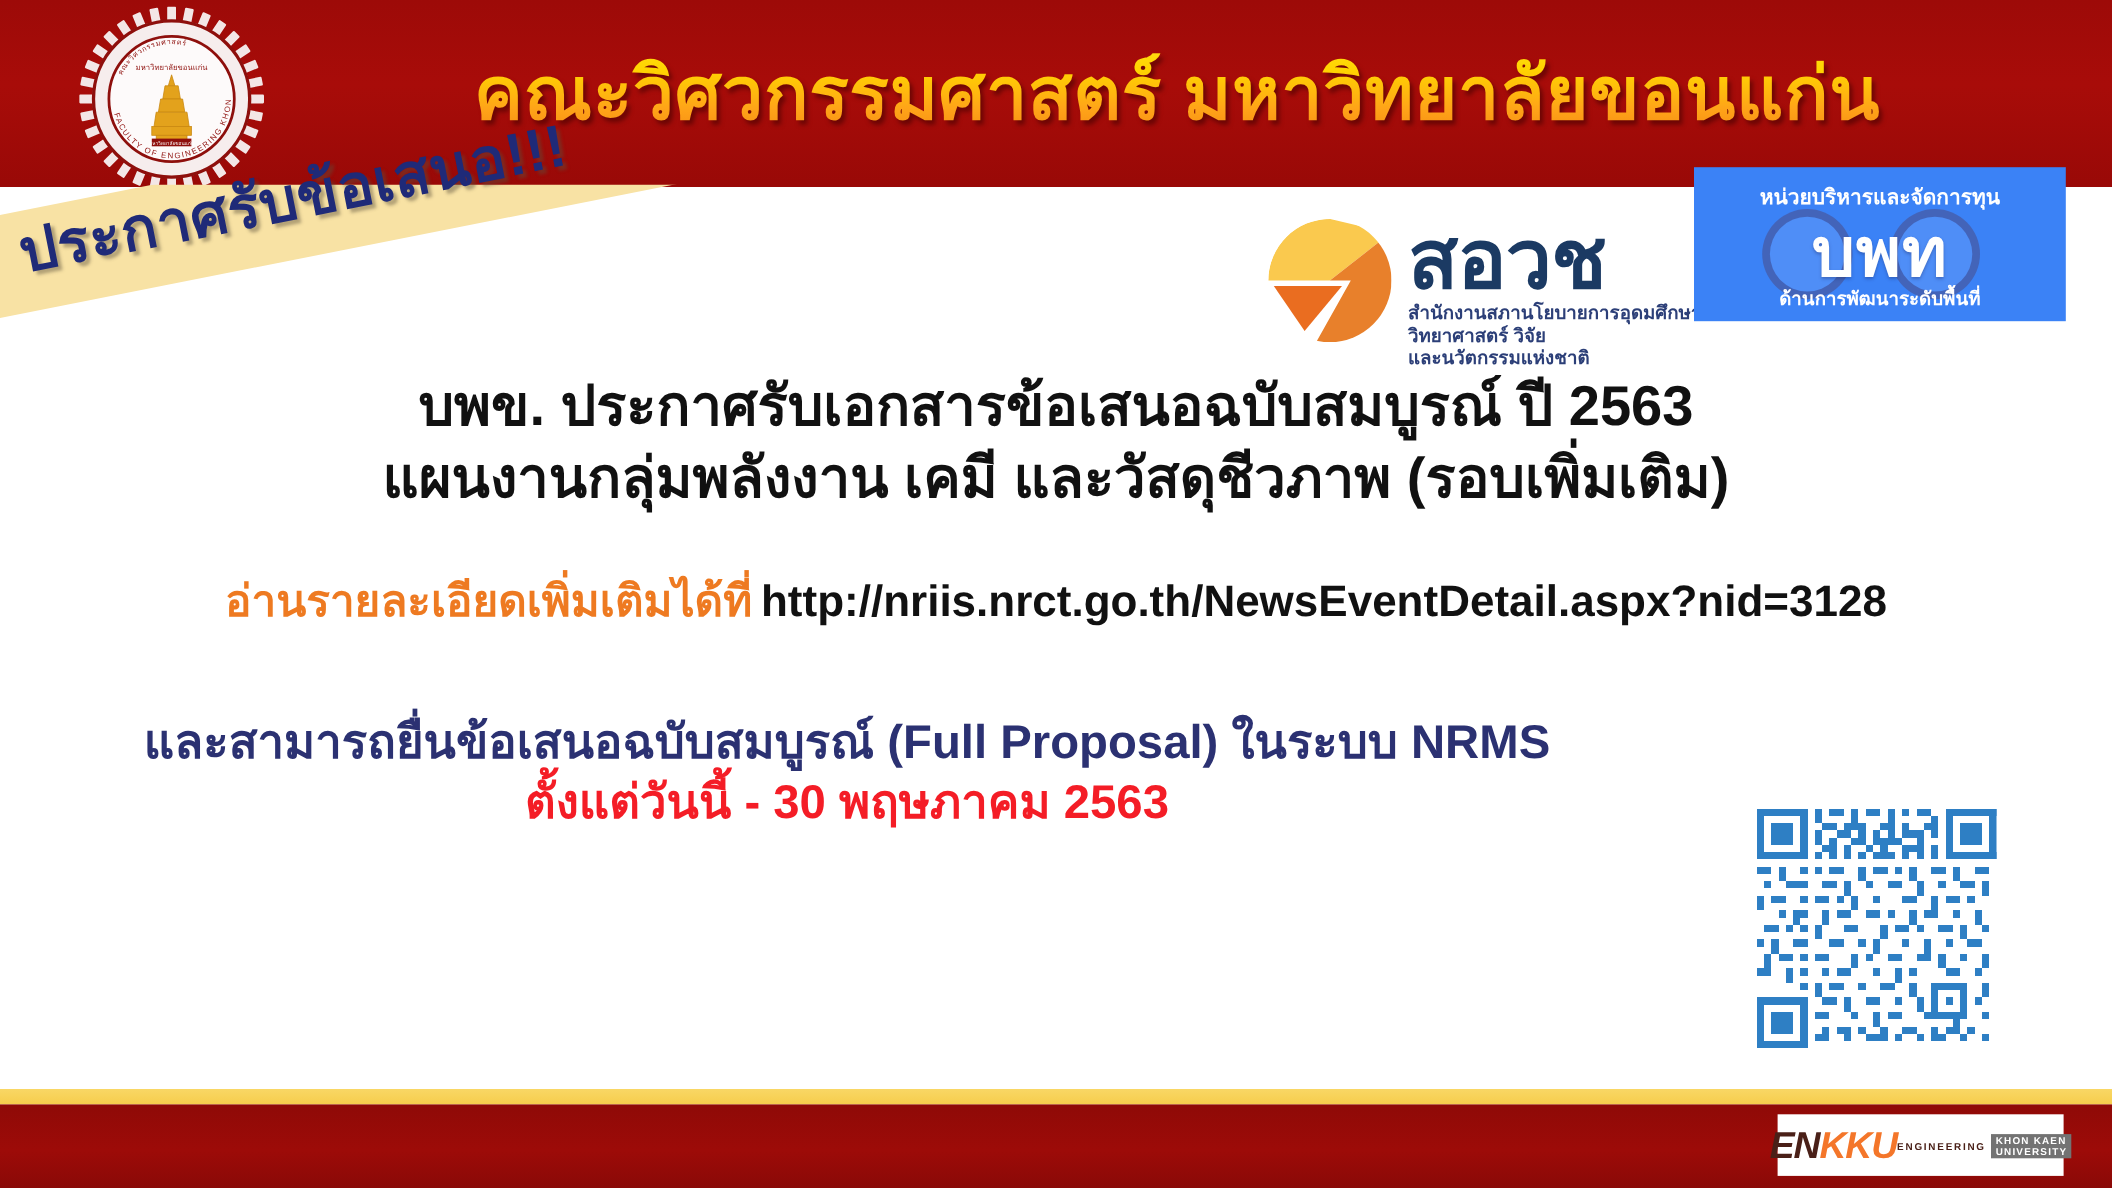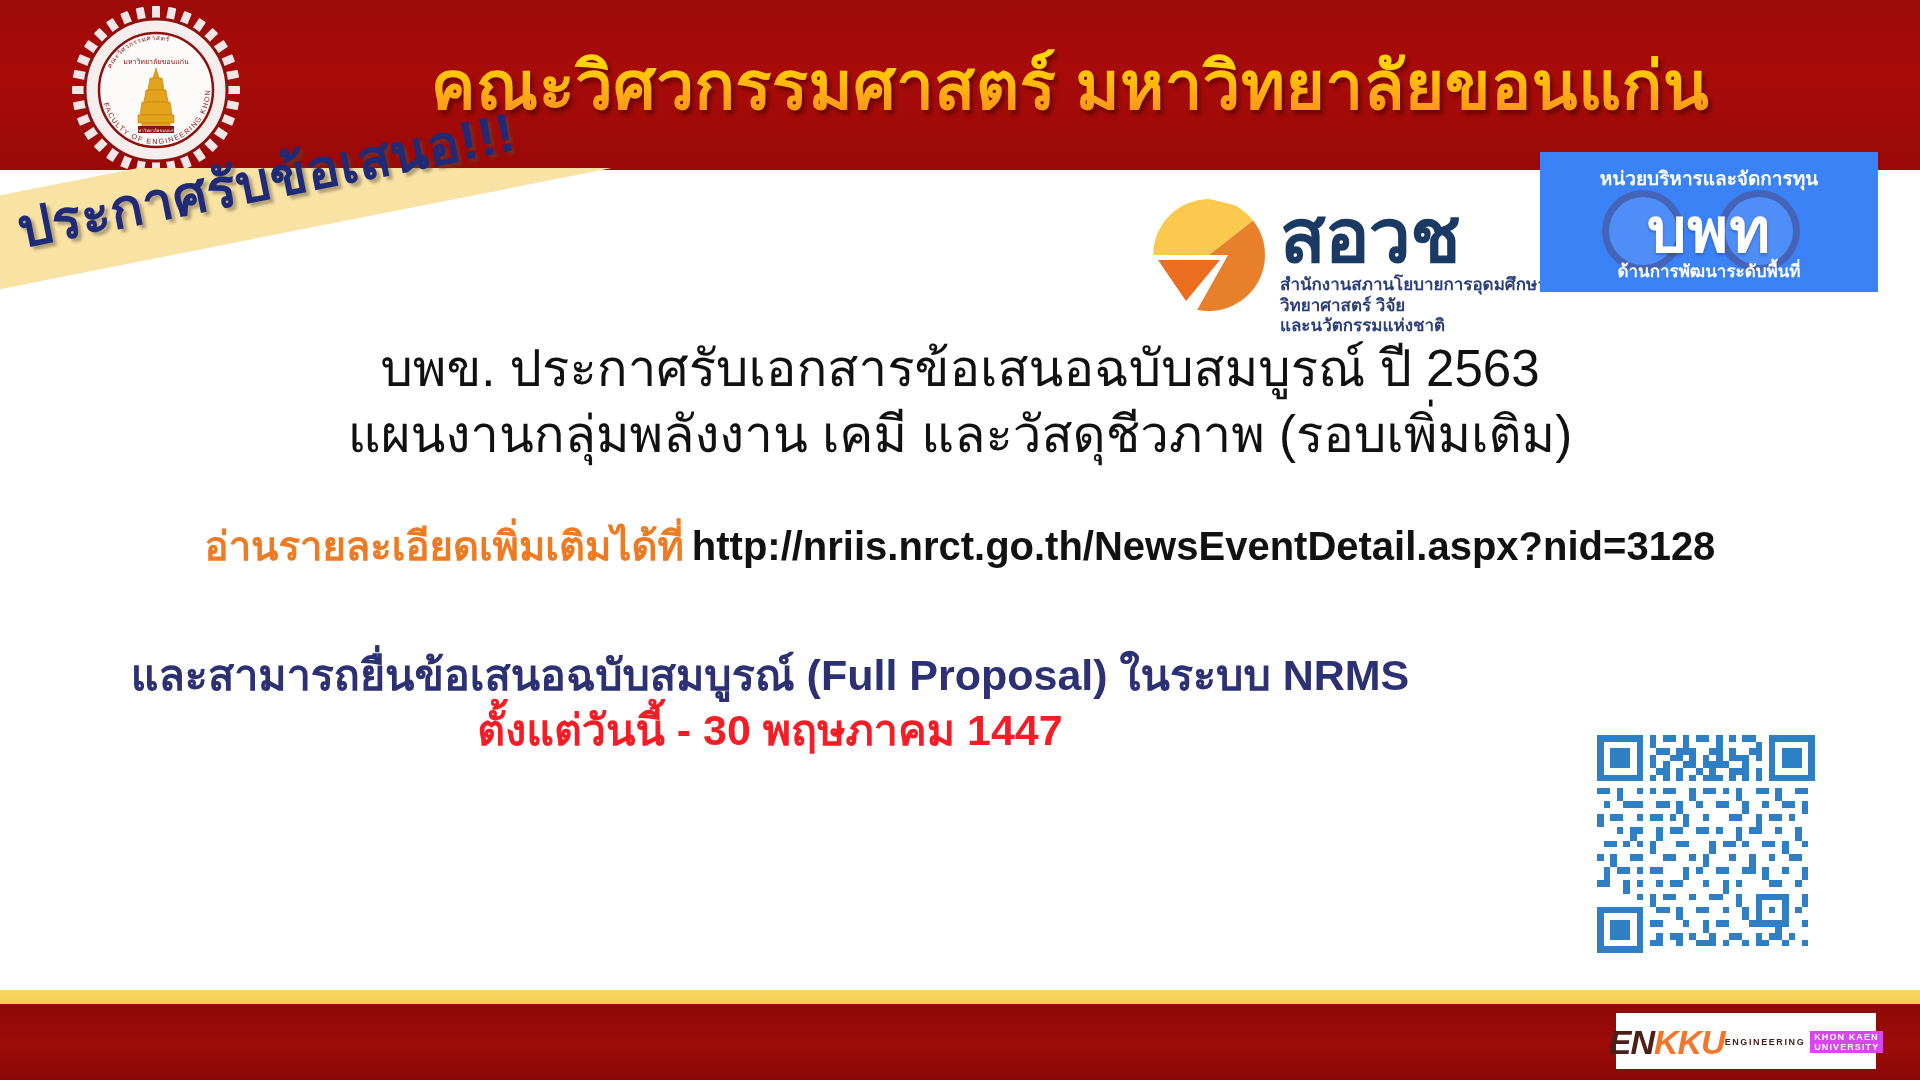--- a/index.html
+++ b/index.html
@@ -93,21 +93,21 @@
   }
   .bpt-bot{
     position:absolute; left:0; bottom:8px; width:338px; text-align:center;
     font-size:17px; font-weight:bold; color:#ffffff; white-space:nowrap;
   }
 
   
   .headline{
     position:absolute; left:0; top:336px; width:1920px;
     text-align:center; color:#111111;
-    font-size:51px; font-weight:normal; line-height:1.30;
+    font-size:51px; font-weight:bold; line-height:1.30;
   }
   .headline .l2{ display:block; }
 
   .url-line{
     position:absolute; left:0; top:514px; width:1920px;
     text-align:center; white-space:nowrap;
   }
   .url-label{ font-size:40px; font-weight:bold; color:#ee7a21; }
   .url-value{ font-size:40px; font-weight:bold; color:#111111; margin-left:8px; }
 
@@ -150,21 +150,21 @@
   }
   .enkku-kku{
     font-size:34px; font-weight:bold; color:#f4762a; letter-spacing:-1px;
     font-style:italic;
   }
   .enkku-bot{ display:flex; align-items:center; gap:5px; margin-top:1px; }
   .enkku-eng{
     font-size:9px; font-weight:bold; color:#4a2018; letter-spacing:1.6px;
   }
   .enkku-kkun{
-    font-size:9px; font-weight:bold; color:#ffffff; background:#d946ef;
+    font-size:9px; font-weight:bold; color:#ffffff; background:#737373;
     letter-spacing:1.1px; padding:1px 4px;
   }
 </style>
 </head>
 <body>
 
 <div class="header">
 
   <div class="logo-seal">
     <svg class="seal-svg" viewBox="0 0 168 168">
@@ -285,21 +285,21 @@
 <div class="headline">
   <span class="l1">บพข. ประกาศรับเอกสารข้อเสนอฉบับสมบูรณ์ ปี 2563</span>
   <span class="l2">แผนงานกลุ่มพลังงาน เคมี และวัสดุชีวภาพ (รอบเพิ่มเติม)</span>
 </div>
 
 <div class="url-line">
   <span class="url-label">อ่านรายละเอียดเพิ่มเติมได้ที่</span><span class="url-value">http://nriis.nrct.go.th/NewsEventDetail.aspx?nid=3128</span>
 </div>
 
 <div class="submit-line">และสามารถยื่นข้อเสนอฉบับสมบูรณ์ (Full Proposal) ในระบบ NRMS</div>
-<div class="date-line">ตั้งแต่วันนี้ - 30 พฤษภาคม 1447</div>
+<div class="date-line">ตั้งแต่วันนี้ - 30 พฤษภาคม 2563</div>
 
 <div class="qr">
   <svg viewBox="0 0 33 33" shape-rendering="crispEdges">
     <rect width="33" height="33" fill="#ffffff"></rect>
     <g fill="#2e7fc4">
 
       <rect x="0" y="0" width="7" height="1"></rect>
         <rect x="0" y="6" width="7" height="1"></rect>
       <rect x="0" y="0" width="1" height="7"></rect>
         <rect x="6" y="0" width="1" height="7"></rect>

